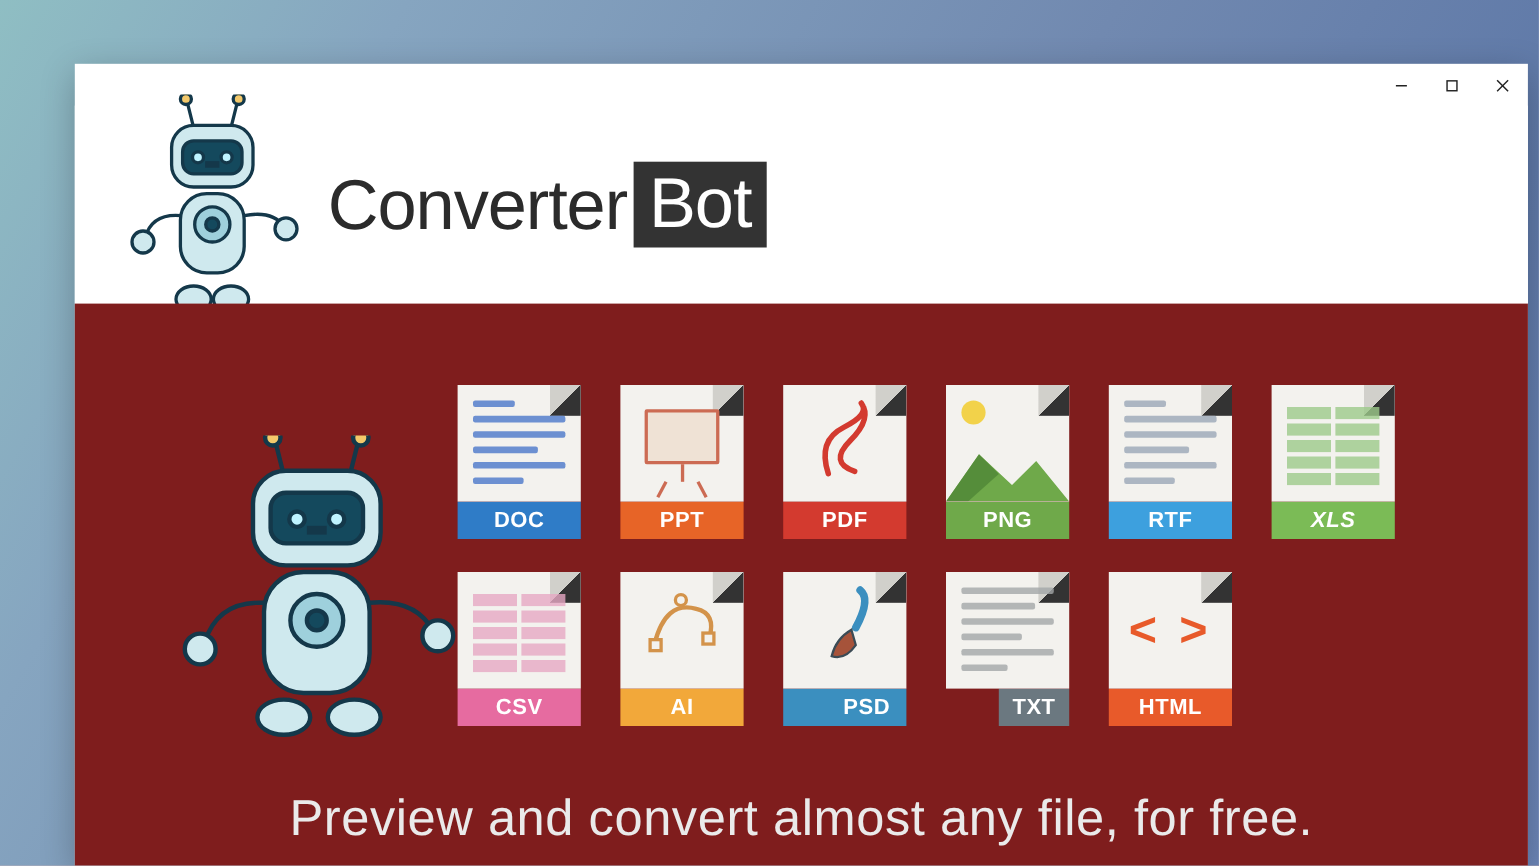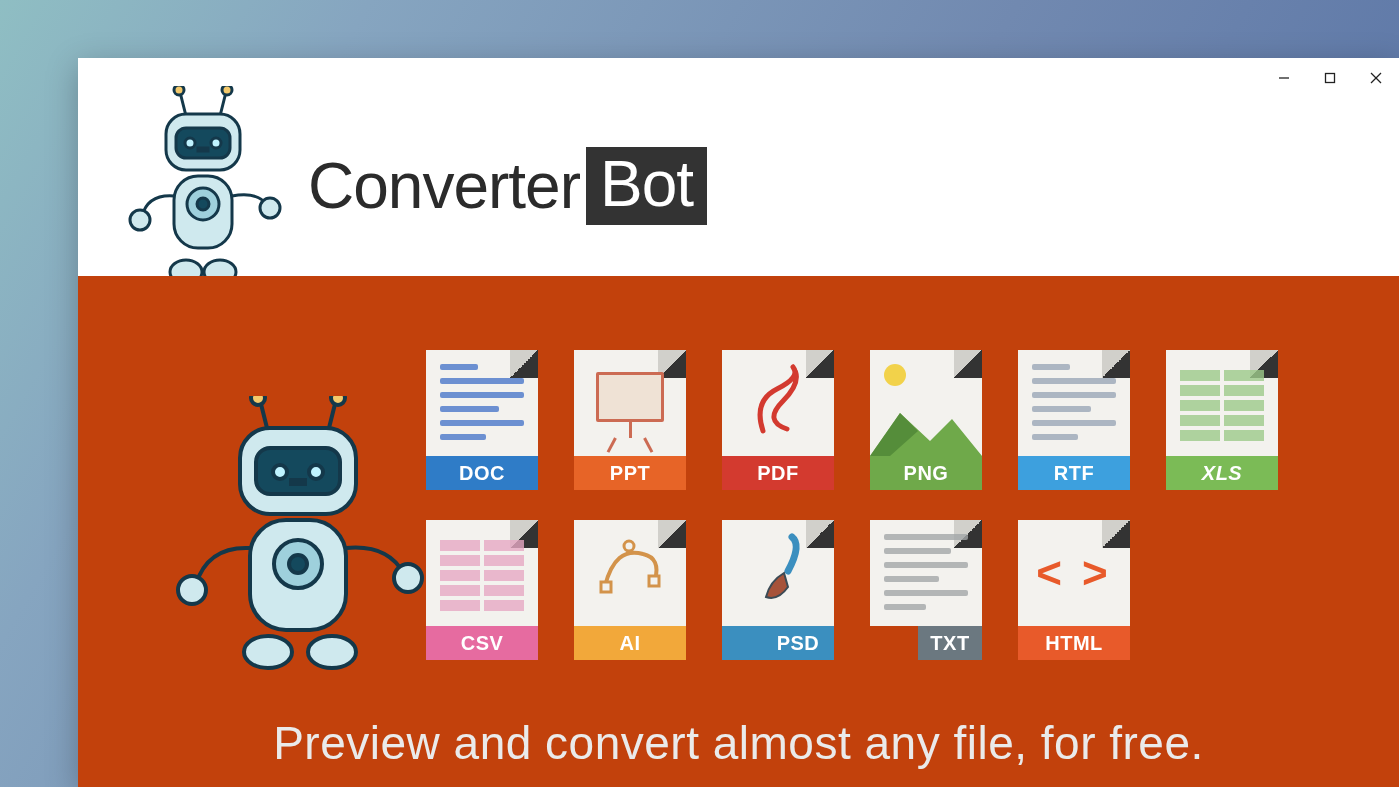--- a/index.html
+++ b/index.html
@@ -3,21 +3,21 @@
 <meta charset="utf-8">
 <style>
   * { margin: 0; padding: 0; box-sizing: border-box; }
   html, body { width: 1399px; height: 787px; overflow: hidden; font-family: "Segoe UI", Arial, sans-serif; }
   body {
     background: linear-gradient(120deg, #8fbec3 0%, #86a5c0 20%, #7189b0 55%, #5f79a8 80%, #6c85b7 100%);
     position: relative;
   }
   .window {
     position: absolute;
-    left: 78px;
+    left: 68px;
     top: 58px;
     width: 1321px;
     height: 729px;
     background: #ffffff;
     box-shadow: 0 8px 30px rgba(0,0,0,0.25);
     display: flex;
     flex-direction: column;
   }
   
   .titlebar {
@@ -65,21 +65,21 @@
   .robot-small {
     position: absolute;
     left: 40px;
     top: -10px;
     width: 170px;
     height: 210px;
   }
   
   .main-dark {
     flex: 1;
-    background: #c2410c;
+    background: #7f1d1d;
     position: relative;
     color: #ffffff;
     overflow: hidden;
   }
   .robot-large {
     position: absolute;
     left: 90px;
     top: 120px;
     width: 260px;
     height: 280px;

